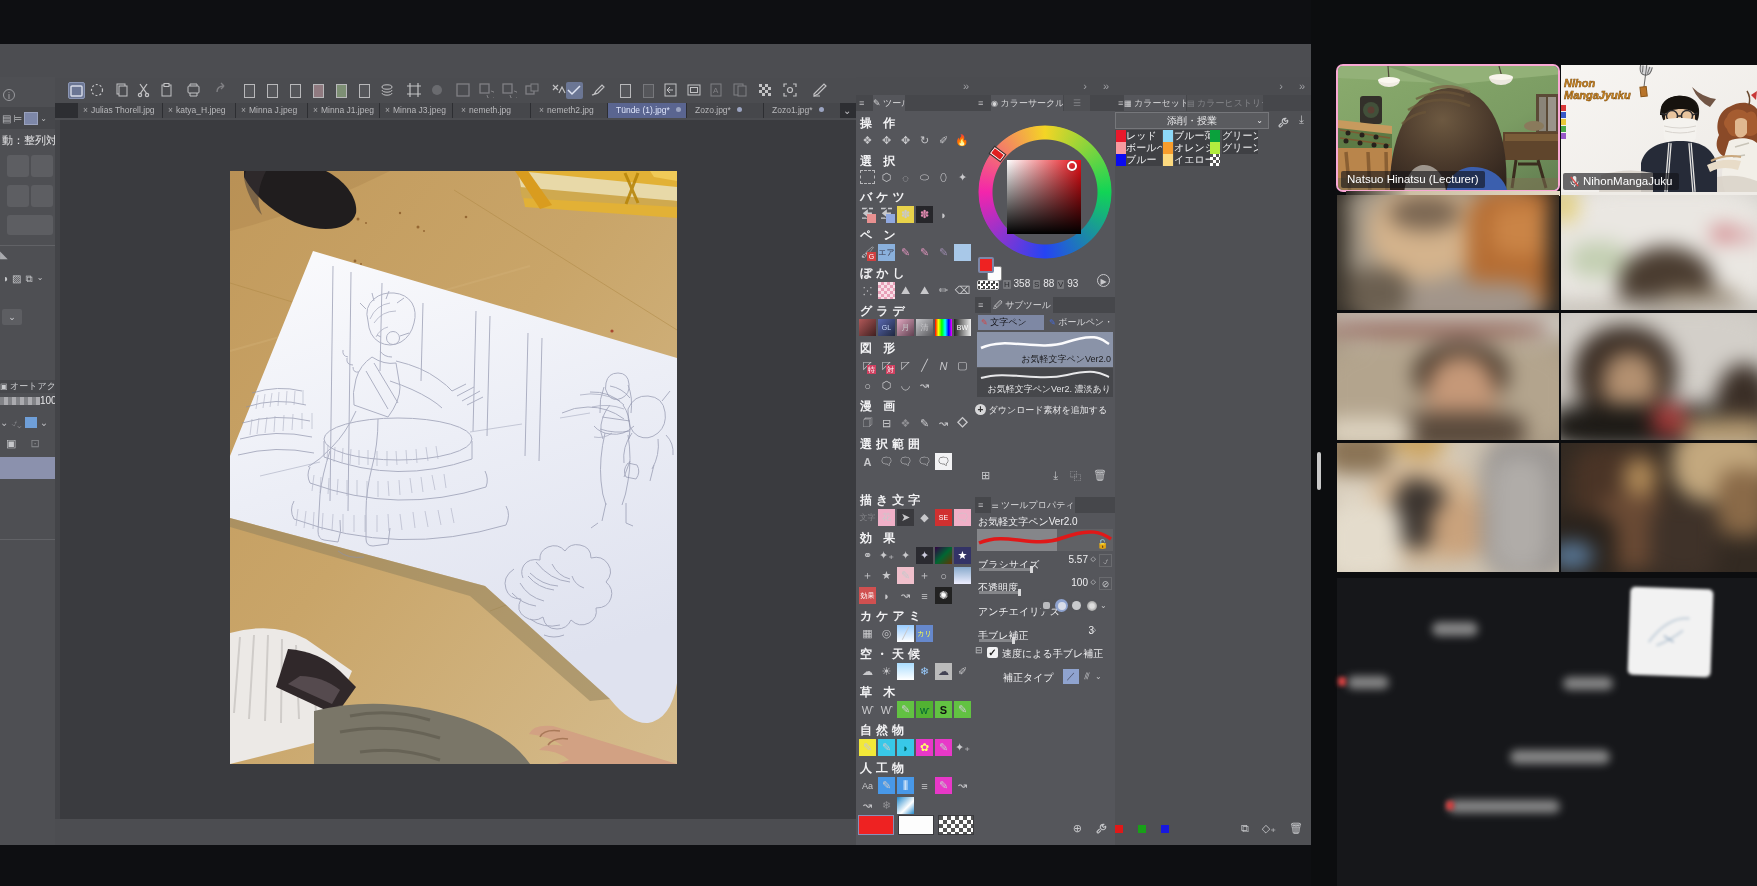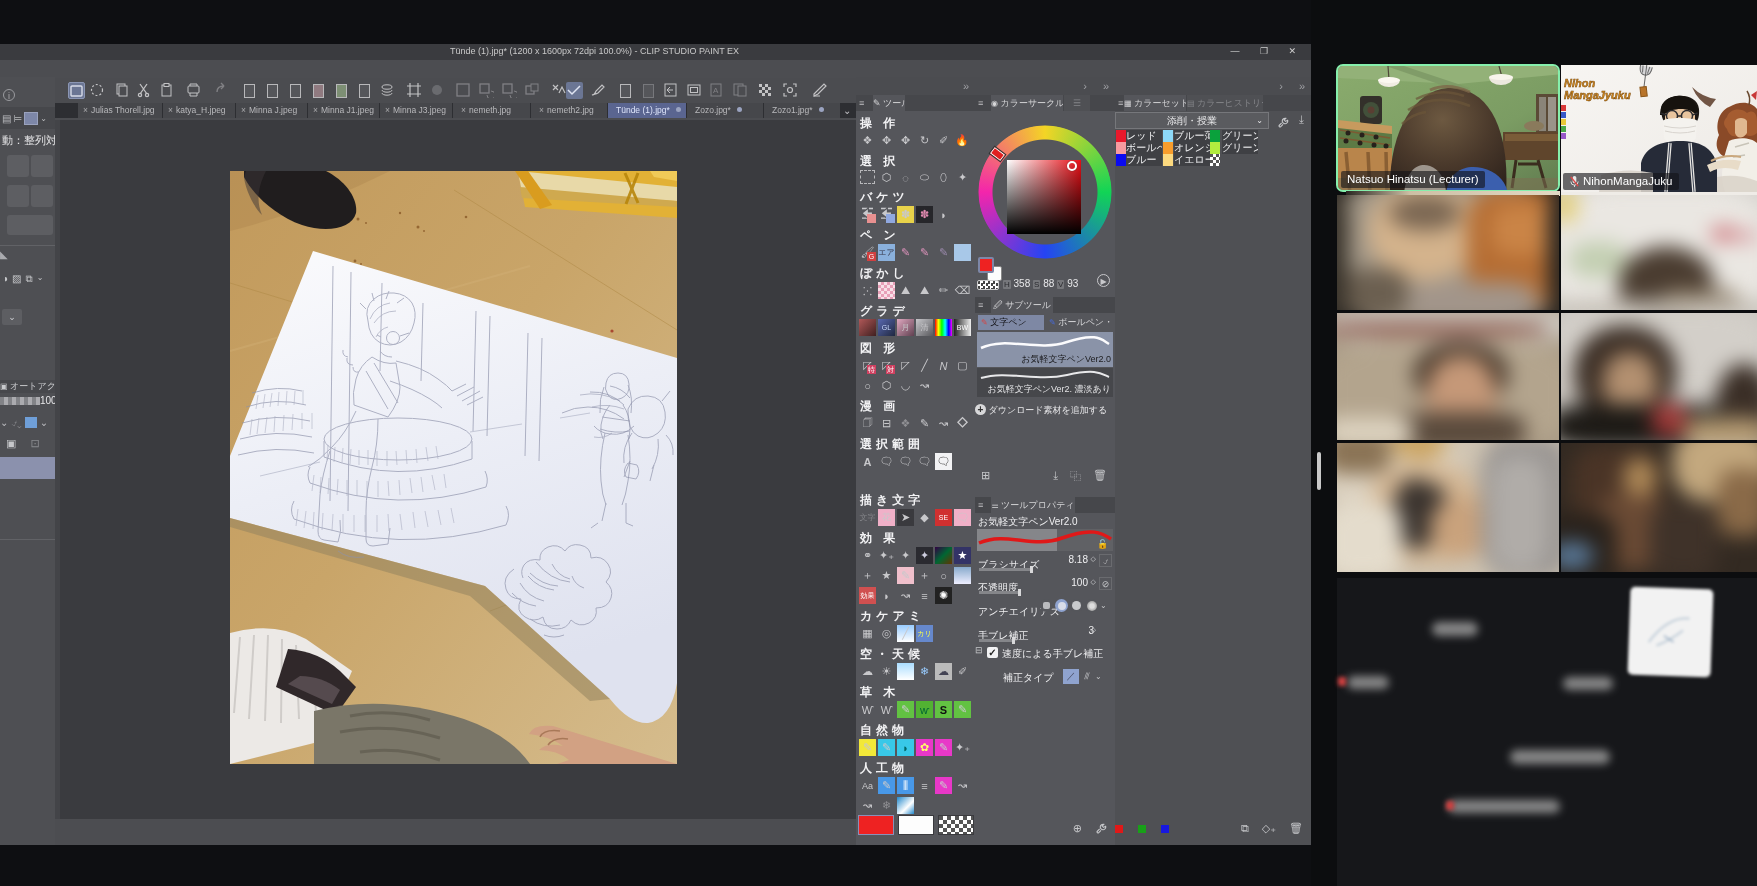--- a/index.html
+++ b/index.html
@@ -62,38 +62,34 @@
 .psp{position:absolute;right:16px;color:#c6c7ca;font-size:7px;top:1px;}
 .pbx{position:absolute;right:0;width:13px;height:13px;background:#55565b;border:1px solid #6a6b6f;color:#c6c7ca;font-size:9px;text-align:center;line-height:12px;}
 .ptrack{position:absolute;left:4px;height:3px;background:#85868a;}
 .ptrack::after{content:"";position:absolute;right:-2px;top:-2px;width:3px;height:7px;background:#d8d8da;}
 .aac{width:13px;height:13px;border-radius:50%;display:flex;align-items:center;justify-content:center;}
 .swr{position:absolute;left:0;width:142px;height:12px;}
 .sw{position:absolute;top:0;width:10px;height:12px;}
 .swt{position:absolute;top:0;width:36px;height:12px;background:#3f4044;color:#f2f2f4;font-size:10px;line-height:12px;white-space:nowrap;overflow:hidden;}
 
 #zoom{position:absolute;left:1311px;top:0;width:446px;height:886px;background:#0c0d0f;}
-#tileA{position:absolute;left:25px;top:64px;width:224px;height:128px;border:2px solid #86efac;border-radius:7px;overflow:hidden;background:#0369a1;}
+#tileA{position:absolute;left:25px;top:64px;width:224px;height:128px;border:2px solid #f9a8d4;border-radius:7px;overflow:hidden;background:#0369a1;}
 #tileB{position:absolute;left:250px;top:65px;width:196px;height:127px;overflow:hidden;background:#f2f0ed;}
 .nlabel{position:absolute;background:rgba(20,20,24,0.62);color:#fff;font-size:11.5px;line-height:17px;padding:0 6px;border-radius:2px;white-space:nowrap;overflow:hidden;}
 .vtile{position:absolute;overflow:hidden;}
 .blurwrap{position:absolute;left:0;top:0;right:0;bottom:0;filter:blur(9px);transform:scale(1.12);}
 .blob{position:absolute;border-radius:30%;}
 #wcard{position:absolute;left:318px;top:588px;width:83px;height:88px;background:#f2f2f2;border-radius:5px;transform:rotate(2deg);filter:blur(1.5px);}
 .bpill{position:absolute;background:#9a9a9a;border-radius:7px;filter:blur(4px);opacity:0.85;}
 .reddot{position:absolute;width:8px;height:9px;background:#d04040;border-radius:2px;filter:blur(2px);}
 </style>
 </head>
 <body>
 <div id="stage">
   <div id="csp">
-    <div id="titlebar">
-        <span class="t">Tünde (1).jpg* (1200 x 1600px 72dpi 100.0%)  - CLIP STUDIO PAINT EX</span>
-        <span id="winbtn">— ❐ ✕</span>
-      </div>
     <div id="toolbar">
       <div class="tbi sel" style="left:68px"><svg width="16" height="16" viewBox="0 0 16 16">
             <rect x="2" y="3" width="11" height="10" rx="1" fill="none" stroke="#d8dce8" stroke-width="1.4"></rect>
           </svg></div>
       <div class="tbi" style="left:89px"><svg width="16" height="16" viewBox="0 0 16 16">
             <g stroke="#c2c2c4" stroke-width="1.2">
               <circle cx="8" cy="8" r="5.5" fill="none" stroke-dasharray="2 2"></circle>
             </g>
           </svg></div>
       <div class="tbi" style="left:114px"><svg width="16" height="16" viewBox="0 0 16 16">
@@ -621,21 +617,21 @@
           <div class="ptab" style="left:16px;width:84px"><span style="font-size:8px">⚌</span> ツールプロパティ</div>
         </div>
       <div style="position:absolute;left:3px;top:438px;color:#f0f0f2;font-size:10px">お気軽文字ペンVer2.0</div>
       <div style="position:absolute;left:2px;top:452px;width:136px;height:22px;background:#606165">
         <div style="position:absolute;left:0;top:0;width:80px;height:22px;background:#85868a"></div>
         <svg width="136" height="22" viewBox="0 0 136 22" style="position:absolute;left:0;top:0">
             <path d="M2 14 C30 2,55 20,85 9 S125 4,134 10" fill="none" stroke="#e01818" stroke-width="3.5"></path>
           </svg>
         <span style="position:absolute;right:4px;bottom:2px;color:#d8d8da;font-size:9px">🔓</span>
       </div>
-      <div class="prow" style="top:477px"><span class="pl">ブラシサイズ</span><span class="pv">8.18</span><span class="psp">◇</span><span class="pbx">⍻</span></div>
+      <div class="prow" style="top:477px"><span class="pl">ブラシサイズ</span><span class="pv">5.57</span><span class="psp">◇</span><span class="pbx">⍻</span></div>
       <div class="ptrack" style="top:491px;width:52px"></div>
       <div class="prow" style="top:500px"><span class="pl">不透明度</span><span class="pv">100</span><span class="psp">◇</span><span class="pbx">⊘</span></div>
       <div class="ptrack" style="top:514px;width:40px"></div>
       <div class="prow" style="top:524px"><span class="pl">アンチエイリアス</span></div>
       <div style="position:absolute;left:65px;top:522px;display:flex;gap:2px;align-items:center">
         <span class="aac" style="background:#55565b">
             <i style="width:7px;height:7px;background:#babbbe;border-radius:2px"></i>
           </span>
         <span class="aac" style="background:#8fa3cf">
             <i style="width:8px;height:8px;background:#d8dce8;border-radius:50%"></i>

